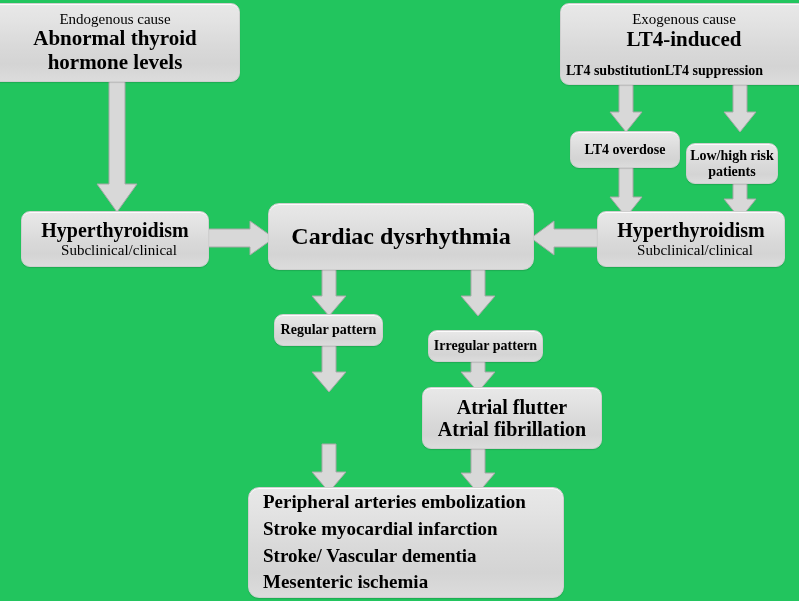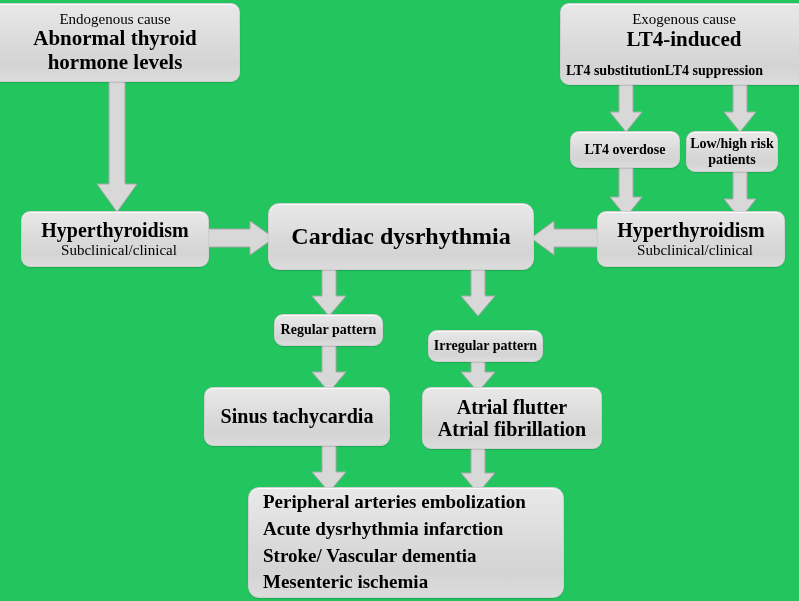--- a/index.html
+++ b/index.html
@@ -160,21 +160,21 @@
   </div>
   <div class="subrow" style="left:560px; top:60px; width:204px; height:22px; padding:0 6px;">
     <span class="t-small">LT4 substitution</span>
     <span class="t-small">LT4 suppression</span>
   </div>
 
   <div class="node" style="left:570px; top:131px; width:110px; height:37px;">
     <div class="t-small">LT4 overdose</div>
   </div>
 
-  <div class="node" style="left:686px; top:131px; width:92px; height:41px;">
+  <div class="node" style="left:686px; top:143px; width:92px; height:41px;">
     <div class="t-small">Low/high risk</div>
     <div class="t-small">patients</div>
   </div>
 
   <div class="node" style="left:21px; top:211px; width:188px; height:56px;">
     <div class="t-h2">Hyperthyroidism</div>
     <div class="t-sub">Subclinical/clinical</div>
   </div>
 
   <div class="node" style="left:597px; top:211px; width:188px; height:56px;">
@@ -187,29 +187,26 @@
   </div>
 
   <div class="node" style="left:274px; top:314px; width:109px; height:32px;">
     <div class="t-small">Regular pattern</div>
   </div>
 
   <div class="node" style="left:428px; top:314px; width:115px; height:32px;margin-top:16px;">
     <div class="t-small">Irregular pattern</div>
   </div>
 
-  <div class="node" style="left:204px; top:387px; width:186px; height:59px;">
-    <div class="t-h2">Sinus tachycardia</div>
-  </div>
 
   <div class="node" style="left:422px; top:387px; width:180px; height:62px;">
     <div class="t-h2">Atrial flutter</div>
     <div class="t-h2">Atrial fibrillation</div>
   </div>
 
   <div class="node left-text" style="left:248px; top:487px; width:316px; height:111px; padding:6px 0 6px 14px; border-radius:11px;">
     <div class="t-outcome">Peripheral arteries embolization</div>
-    <div class="t-outcome">Acute dysrhythmia infarction</div>
+    <div class="t-outcome">Stroke myocardial infarction</div>
     <div class="t-outcome">Stroke/ Vascular dementia</div>
     <div class="t-outcome">Mesenteric ischemia</div>
   </div>
 
 </div>
 
 </body></html>

